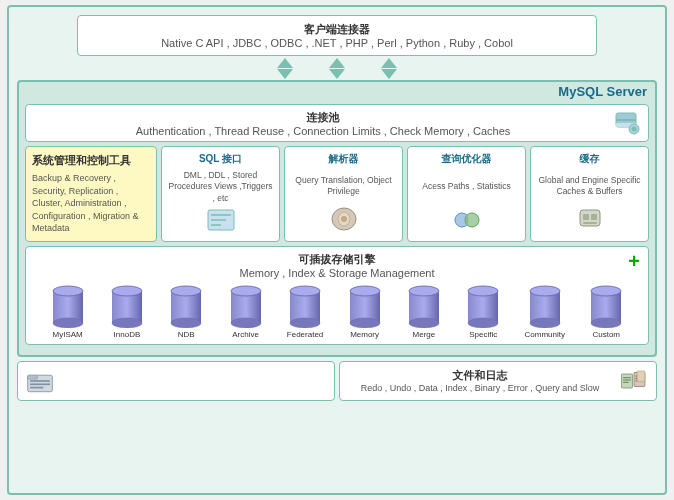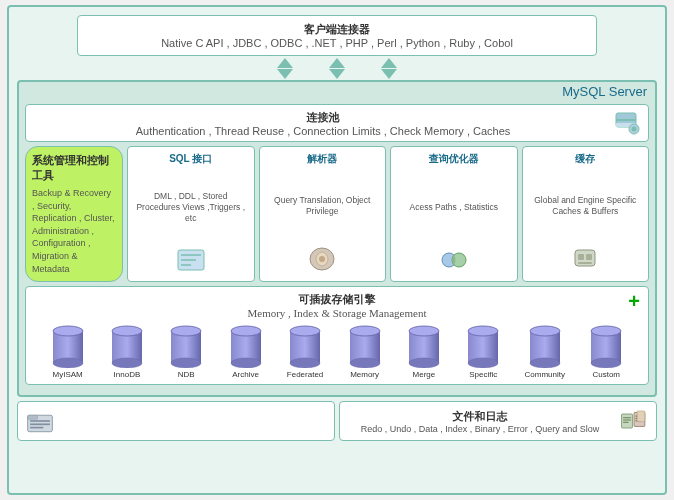--- a/index.html
+++ b/index.html
@@ -66,21 +66,21 @@
       border: 2px solid #7bbfb0;
       border-radius: 4px;
       padding: 6px;
       position: relative;
     }
     .mysql-server-label {
       position: absolute;
       top: 2px;
       right: 8px;
       font-size: 13px;
-      font-weight: normal;
+      font-weight: bold;
       color: #1a6a8a;
     }
     
     .connection-pool {
       background: white;
       border: 1.5px solid #7bbfb0;
       border-radius: 4px;
       padding: 4px 8px;
       margin-top: 16px;
       margin-bottom: 4px;
@@ -102,25 +102,25 @@
       color: #555;
     }
     
     .middle-row {
       display: flex;
       gap: 4px;
       margin-bottom: 4px;
     }
     
     .system-tools {
-      background: #bef264;
+      background: #fef9c3;
       border: 1.5px solid #7bbfb0;
-      border-radius: 13px;
+      border-radius: 4px;
       padding: 6px;
-      width: 98px;
+      width: 132px;
       flex-shrink: 0;
     }
     
     .sql-components {
       display: flex;
       gap: 4px;
       flex: 1;
     }
     .sql-box {
       background: white;
@@ -150,21 +150,20 @@
       background: white;
       border: 1.5px solid #7bbfb0;
       border-radius: 4px;
       padding: 5px 8px;
       margin-bottom: 4px;
       position: relative;
     }
     .storage-header {
       text-align: center;
       margin-bottom: 4px;
-      font-family: Liberation Serif, serif;
     }
     .plus-icon {
       position: absolute;
       top: 4px;
       right: 8px;
       color: #00aa00;
       font-size: 20px;
       font-weight: bold;
       line-height: 1;
     }

